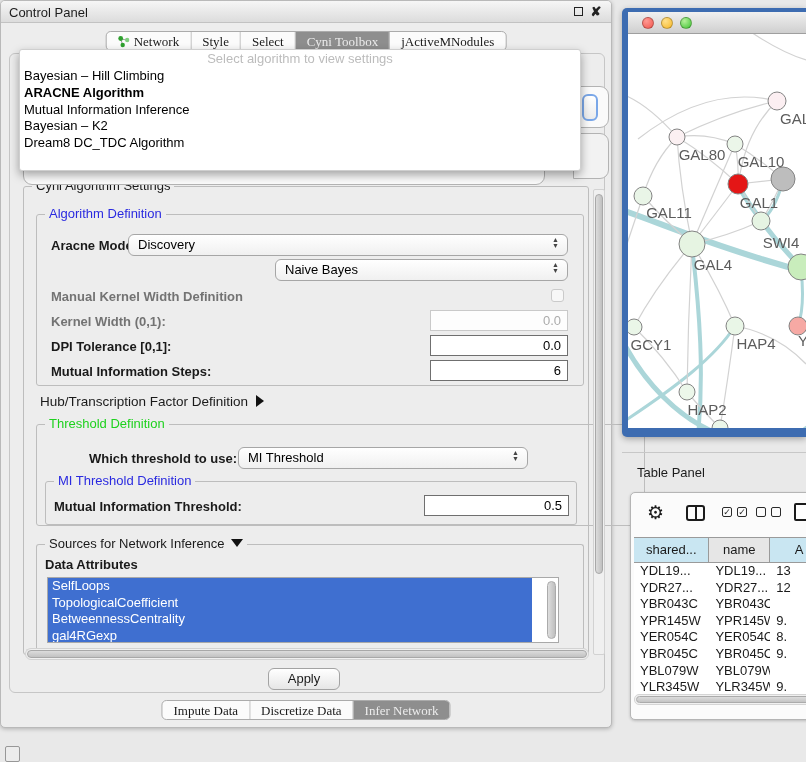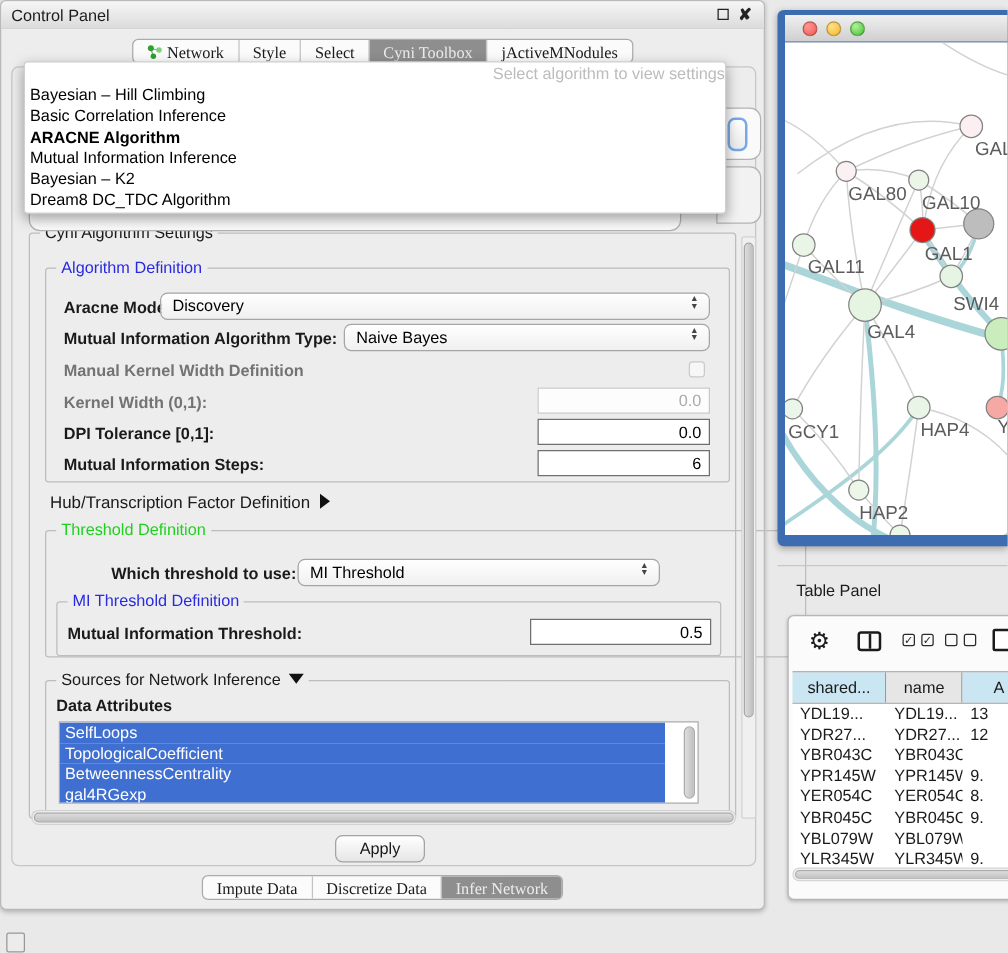--- a/index.html
+++ b/index.html
@@ -39,21 +39,21 @@
   #frag-combo-top { left:576px; top:85px; width:32px; height:42px; border-radius:0 9px 9px 0; }
   #frag-focus { position:absolute; left:4px; top:7px; width:16px; height:27px;
     border:2px solid #7aa7e8; border-radius:6px; background:linear-gradient(#fff,#ececec); }
   #frag-combo-bot { left:572px; top:132px; width:36px; height:46px; border-radius:0 9px 9px 0; background:#f2f2f2; }
   #frag-combo-under { left:22px; top:158px; width:522px; height:26px; border-radius:9px; z-index:4; }
 
   
   #algo-popup { position:absolute; left:18px; top:48px; width:562px; height:122px;
     background:#ffffff; border:1px solid #cfcfcf; border-radius:3px; z-index:50;
     box-shadow:0 4px 10px rgba(0,0,0,.35); padding-top:1px; }
-  #algo-placeholder { text-align:right; color:#bcbcbc; font-size:13px; height:17px; line-height:16px; }
+  #algo-placeholder { text-align:center; color:#bcbcbc; font-size:13px; height:17px; line-height:16px; }
   .algo-item { font-size:13px; line-height:16.8px; padding-left:4px; color:#000; white-space:nowrap; }
   .algo-item.bold { font-weight:bold; }
 
   
   .groupbox { position:absolute; border:1px solid #bdbdbd; border-radius:3px; }
   .legend { position:absolute; top:-9px; left:8px; background:#ededed; padding:0 4px;
     font-size:13px; white-space:nowrap; }
   .legend.blue { color:#2a2ae0; }
   .legend.green { color:#1ed11e; }
 
@@ -186,41 +186,39 @@
   <div id="frag-combo-top" class="frag">
     <div id="frag-focus"></div>
   </div>
   <div id="frag-combo-bot" class="frag"></div>
   <div id="frag-combo-under" class="frag"></div>
 
   <div id="algo-popup">
     <div id="algo-placeholder">Select algorithm to view settings</div>
     <div id="algo-items">
         <div class="algo-item">Bayesian – Hill Climbing</div>
-        <div class="algo-item">Basic Correlation Inference</div>
         <div class="algo-item bold">ARACNE Algorithm</div>
         <div class="algo-item">Mutual Information Inference</div>
         <div class="algo-item">Bayesian – K2</div>
         <div class="algo-item">Dream8 DC_TDC Algorithm</div>
       </div>
   </div>
 
   <div class="groupbox" style="left:22px; top:185px; width:566px; height:469px;">
     <span class="legend">Cyni Algorithm Settings</span>
 
     <div class="groupbox" style="left:12px; top:27px; width:548px; height:172px;">
       <span class="legend blue">Algorithm Definition</span>
 
       <div class="lbl b" style="left:14px; top:23px;">Aracne Mode:</div>
       <div class="combo" style="left:91px; top:19px; width:440px;">
         <span>Discovery</span>
         <span class="arrows">▲<br>▼</span>
       </div>
 
-      <div class="lbl b" style="left:14px; top:48px;">Mutual Information Algorithm Type:</div>
       <div class="combo" style="left:238px; top:44px; width:293px;">
         <span>Naive Bayes</span>
         <span class="arrows">▲<br>▼</span>
       </div>
 
       <div class="lbl b gray" style="left:14px; top:74px;">Manual Kernel Width Definition</div>
       <div class="cb" style="left:514px; top:74px;"></div>
 
       <div class="lbl b gray" style="left:14px; top:99px;">Kernel Width (0,1):</div>
       <div class="field disabled" style="left:393px; top:95px; width:138px;">0.0</div>

